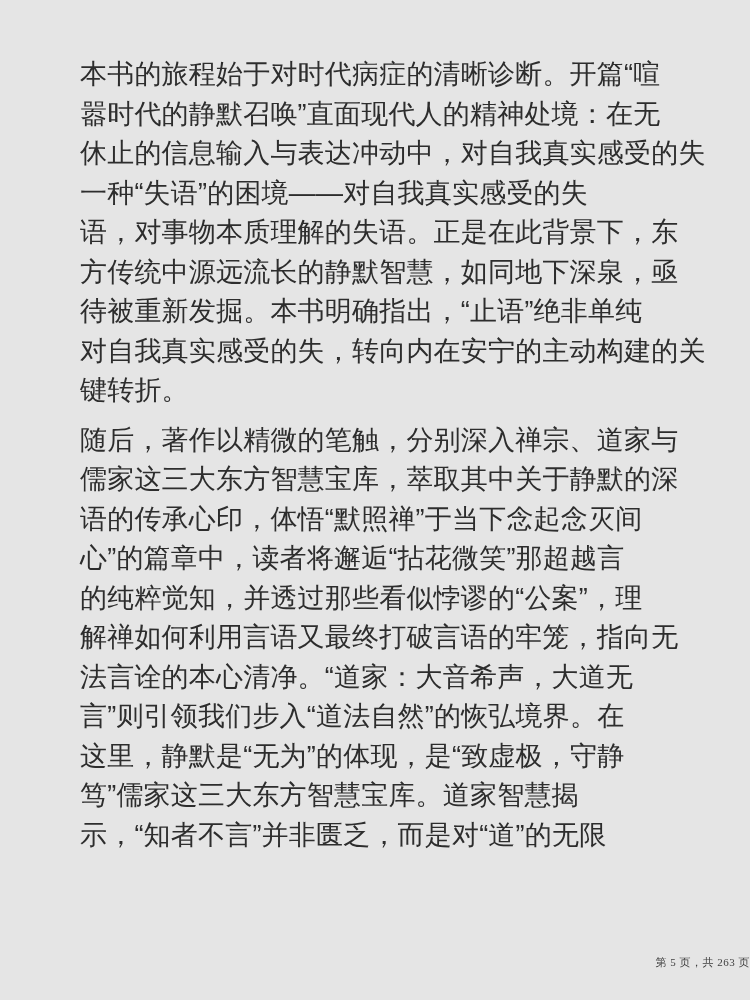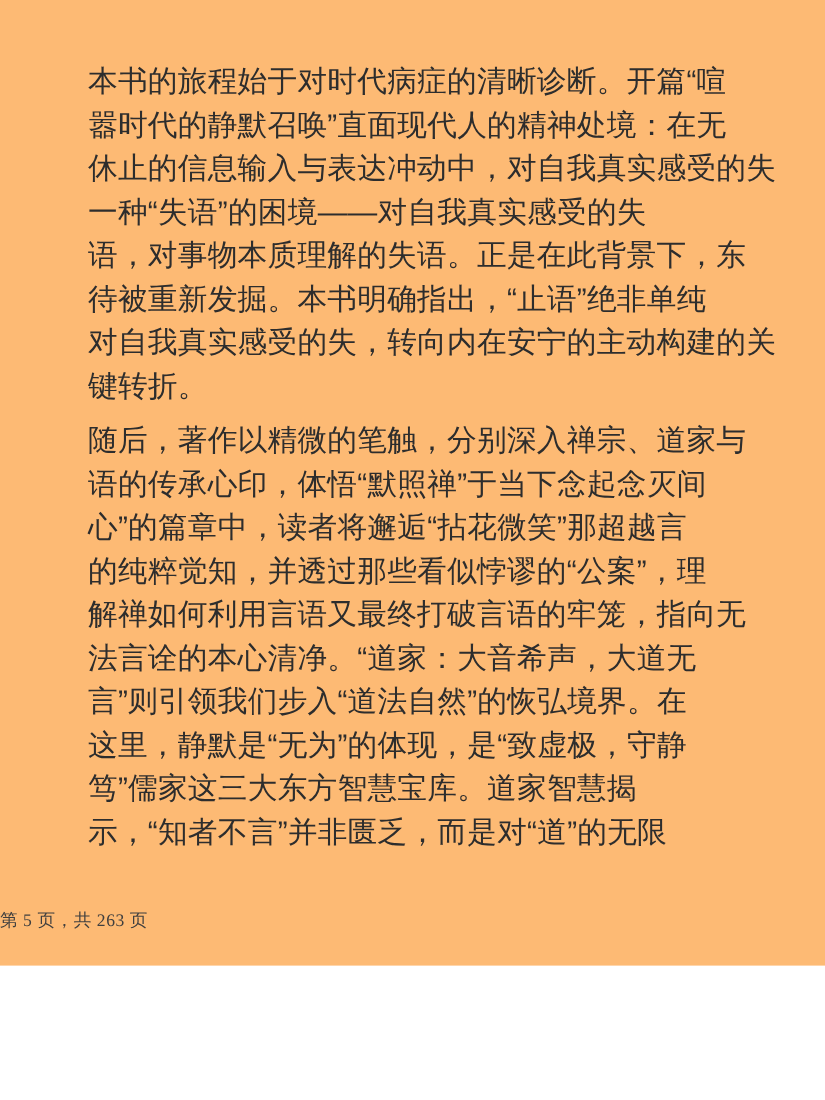--- a/index.html
+++ b/index.html
@@ -3,22 +3,22 @@
 <meta charset="utf-8">
 <style>
   html, body {
     margin: 0;
     padding: 0;
     background: #ffffff;
   }
   .page {
     position: relative;
     width: 750px;
-    height: 878px;
-    background: #fdba74;
+    height: 1000px;
+    background: #e5e5e5;
     overflow: hidden;
     font-family: "Liberation Sans", "DejaVu Sans", sans-serif;
   }
   .content {
     padding: 55px 80px 0 80px;
     color: #2d2d2d;
   }
   .paragraph {
     margin: 0 0 10px 0;
   }
@@ -26,46 +26,48 @@
     font-size: 27px;
     line-height: 39.5px;
     white-space: nowrap;
     letter-spacing: 0.2px;
   }
   .footer {
     position: absolute;
     left: 0;
     right: 0;
     bottom: 30px;
-    text-align: left;
+    text-align: right;
     font-family: "Liberation Serif", "DejaVu Serif", serif;
-    font-size: 16px;
+    font-size: 11px;
     color: #3f3f3f;
     letter-spacing: 0.5px;
   }
 </style>
 </head>
 <body>
 
 <div class="page">
   <div class="content">
 
     <div class="paragraph">
       <div class="text-line">本书的旅程始于对时代病症的清晰诊断。开篇“喧</div>
       <div class="text-line">嚣时代的静默召唤”直面现代人的精神处境：在无</div>
       <div class="text-line">休止的信息输入与表达冲动中，对自我真实感受的失</div>
       <div class="text-line">一种“失语”的困境——对自我真实感受的失</div>
       <div class="text-line">语，对事物本质理解的失语。正是在此背景下，东</div>
+      <div class="text-line">方传统中源远流长的静默智慧，如同地下深泉，亟</div>
       <div class="text-line">待被重新发掘。本书明确指出，“止语”绝非单纯</div>
       <div class="text-line">对自我真实感受的失，转向内在安宁的主动构建的关</div>
       <div class="text-line">键转折。</div>
     </div>
 
     <div class="paragraph">
       <div class="text-line">随后，著作以精微的笔触，分别深入禅宗、道家与</div>
+      <div class="text-line">儒家这三大东方智慧宝库，萃取其中关于静默的深</div>
       <div class="text-line">语的传承心印，体悟“默照禅”于当下念起念灭间</div>
       <div class="text-line">心”的篇章中，读者将邂逅“拈花微笑”那超越言</div>
       <div class="text-line">的纯粹觉知，并透过那些看似悖谬的“公案”，理</div>
       <div class="text-line">解禅如何利用言语又最终打破言语的牢笼，指向无</div>
       <div class="text-line">法言诠的本心清净。“道家：大音希声，大道无</div>
       <div class="text-line">言”则引领我们步入“道法自然”的恢弘境界。在</div>
       <div class="text-line">这里，静默是“无为”的体现，是“致虚极，守静</div>
       <div class="text-line">笃”儒家这三大东方智慧宝库。道家智慧揭</div>
       <div class="text-line">示，“知者不言”并非匮乏，而是对“道”的无限</div>
     </div>

